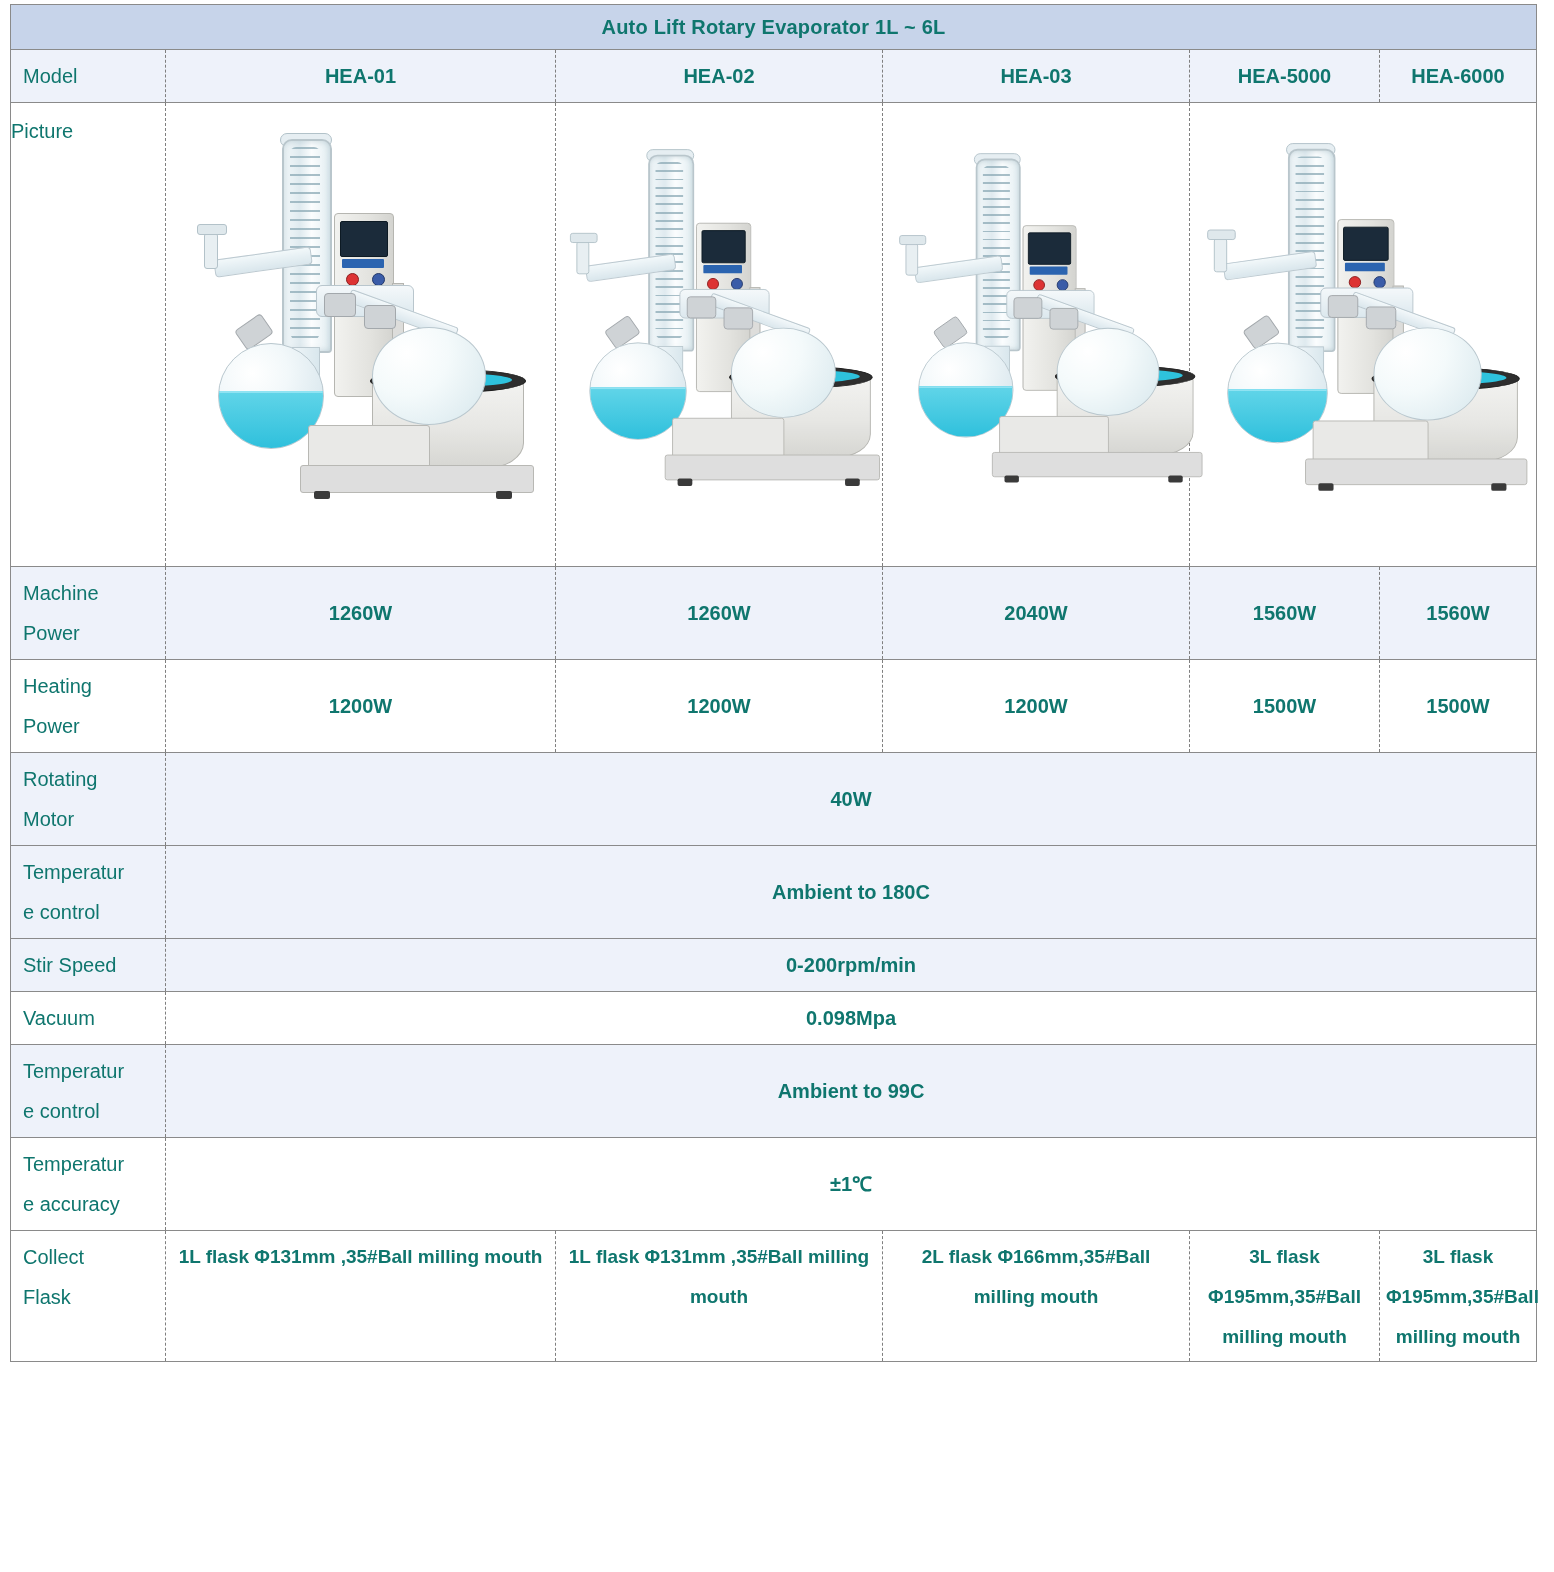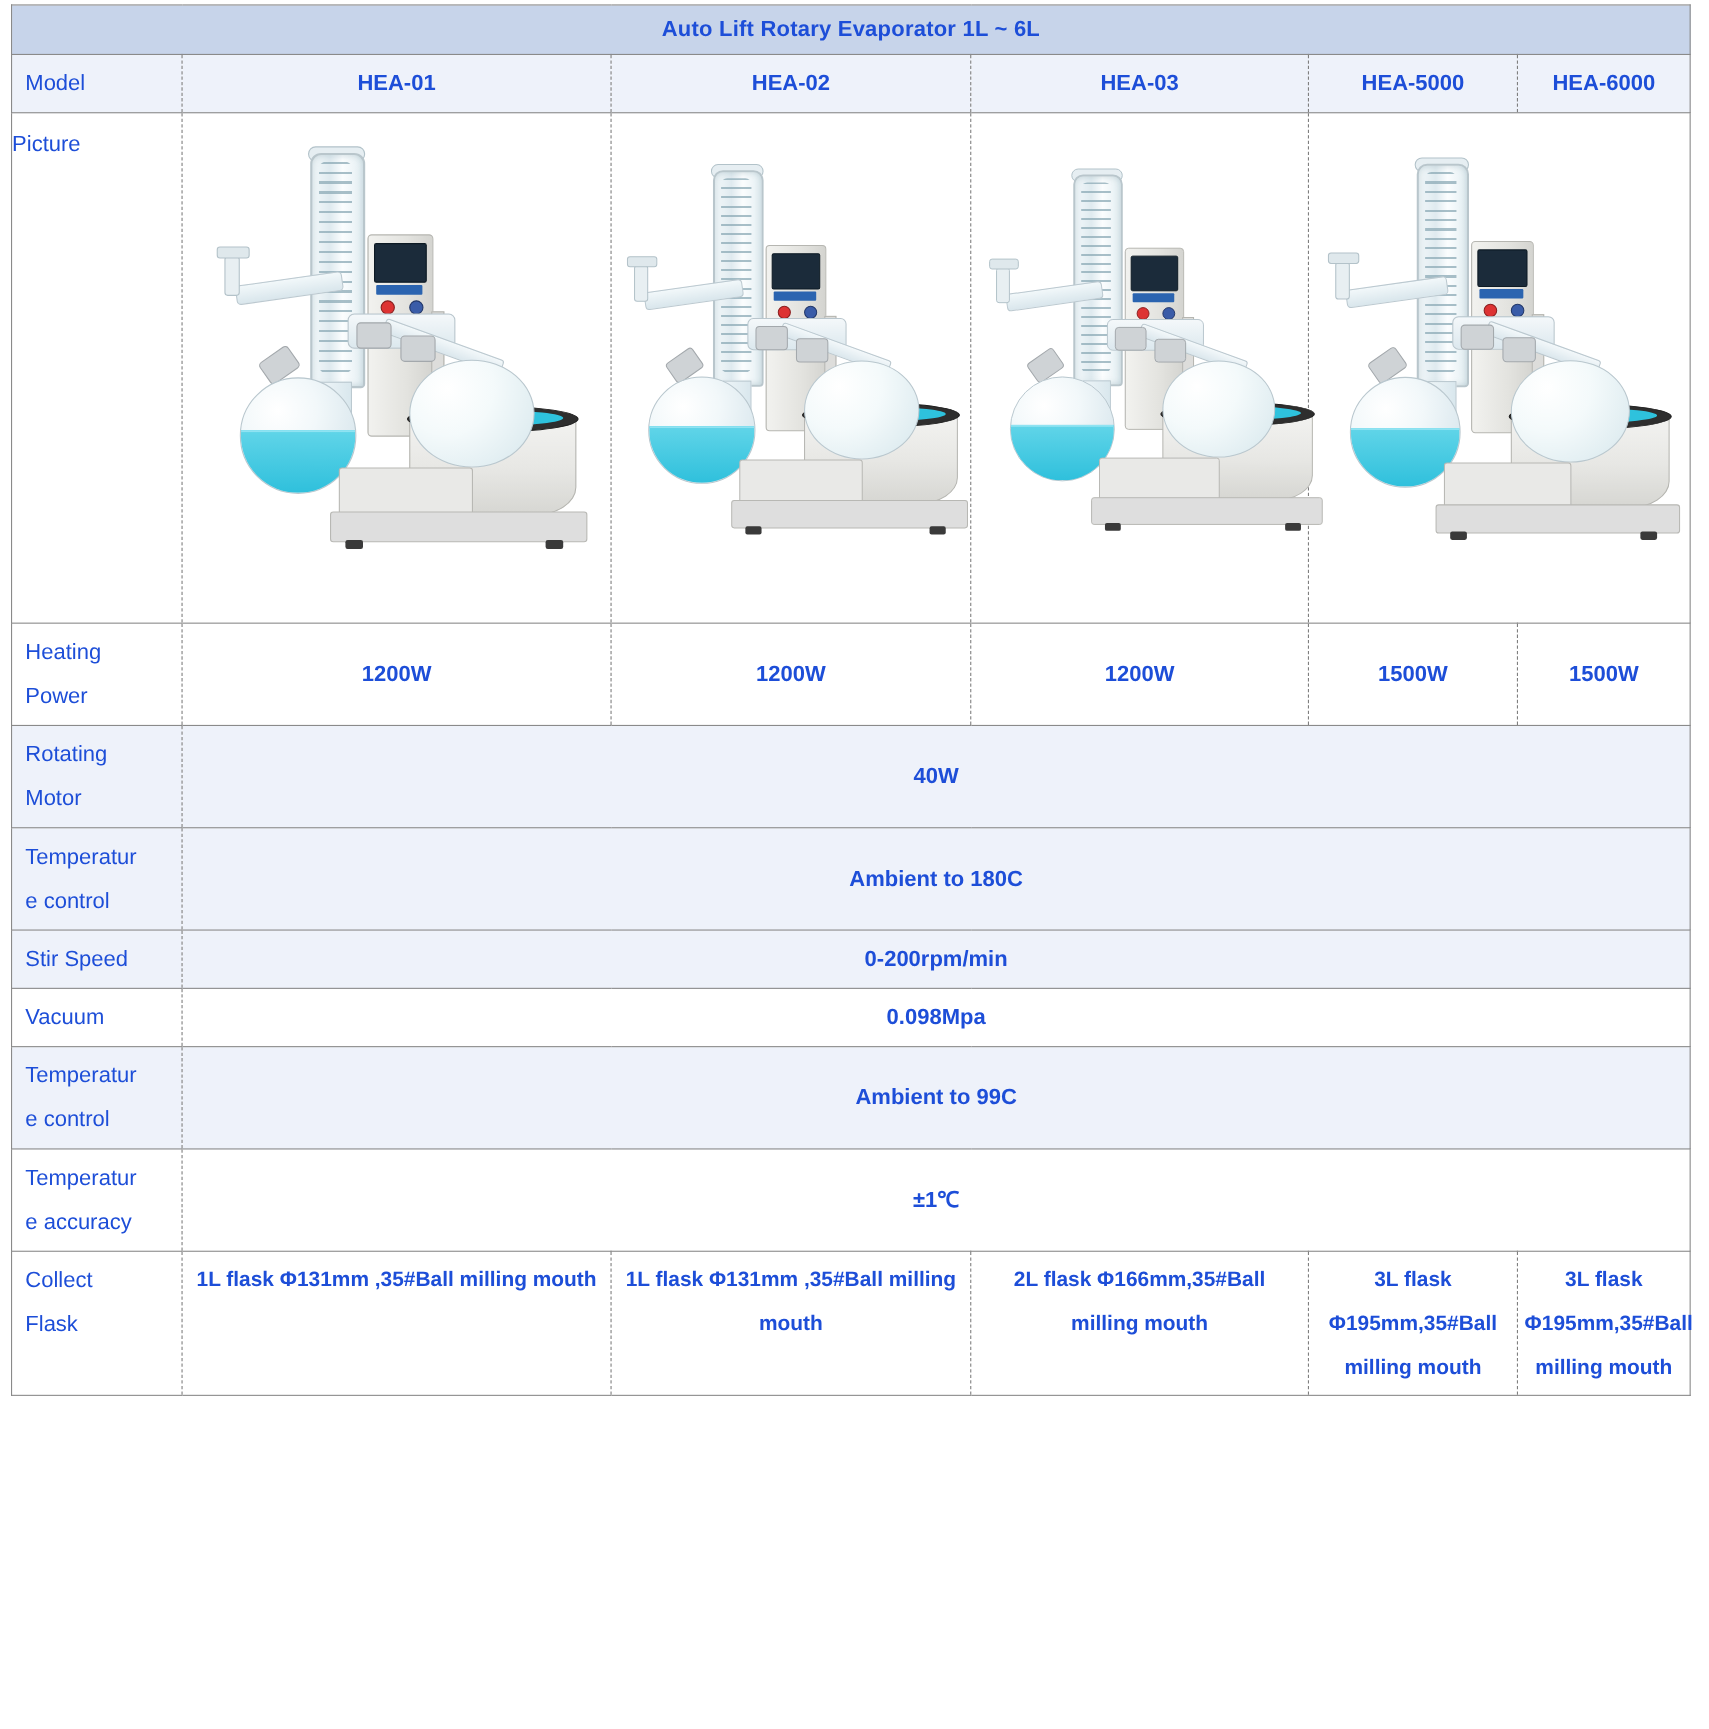--- a/index.html
+++ b/index.html
@@ -15,21 +15,21 @@
   }
   table.spec {
     border-collapse: collapse;
     width: 1526px;
     margin: 4px 0 0 10px;
     table-layout: fixed;
   }
   table.spec td {
     border: 1px solid #8a8a8a;
     font-size: 20px;
-    color: #1d4ed8;
+    color: #0f766e;
     vertical-align: middle;
   }
   .title-cell {
     background: #c7d4ea;
     text-align: center;
     font-weight: bold;
     font-size: 25px;
     height: 42px;
     letter-spacing: 0.2px;
     color: #0d0d0d;
@@ -480,20 +480,31 @@
           <div class="flask-right"></div>
           <div class="base base1"></div>
           <div class="base base2"></div>
           <div class="foot" style="left:118px;"></div>
           <div class="foot" style="left:300px;"></div>
         </div>
       </div>
     </td>
   </tr>
 
+  <tr class="row-blue">
+    <td class="label-cell">
+      <div>Machine</div>
+      <div>Power</div>
+    </td>
+    <td class="data-cell">1260W</td>
+    <td class="data-cell">1260W</td>
+    <td class="data-cell">2040W</td>
+    <td class="data-cell">1560W</td>
+    <td class="data-cell last">1560W</td>
+  </tr>
 
   <tr class="row-white">
     <td class="label-cell" style="background:#ffffff">
       <div>Heating</div>
       <div>Power</div>
     </td>
     <td class="data-cell">1200W</td>
     <td class="data-cell">1200W</td>
     <td class="data-cell">1200W</td>
     <td class="data-cell">1500W</td>

